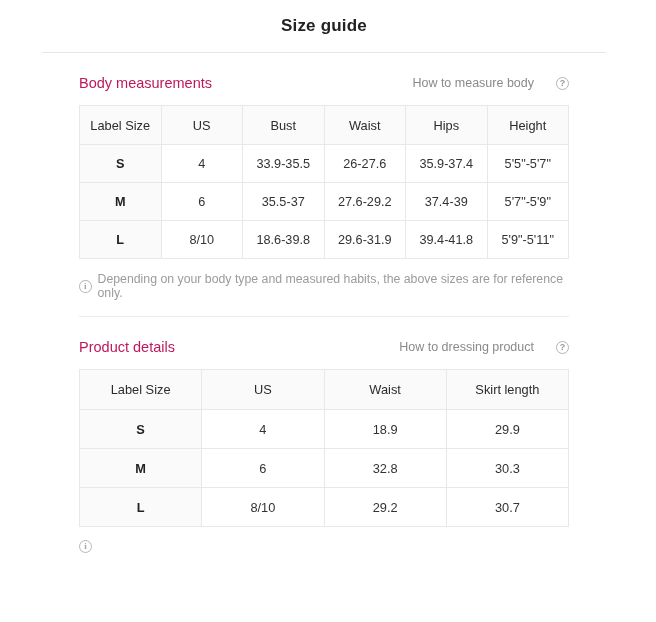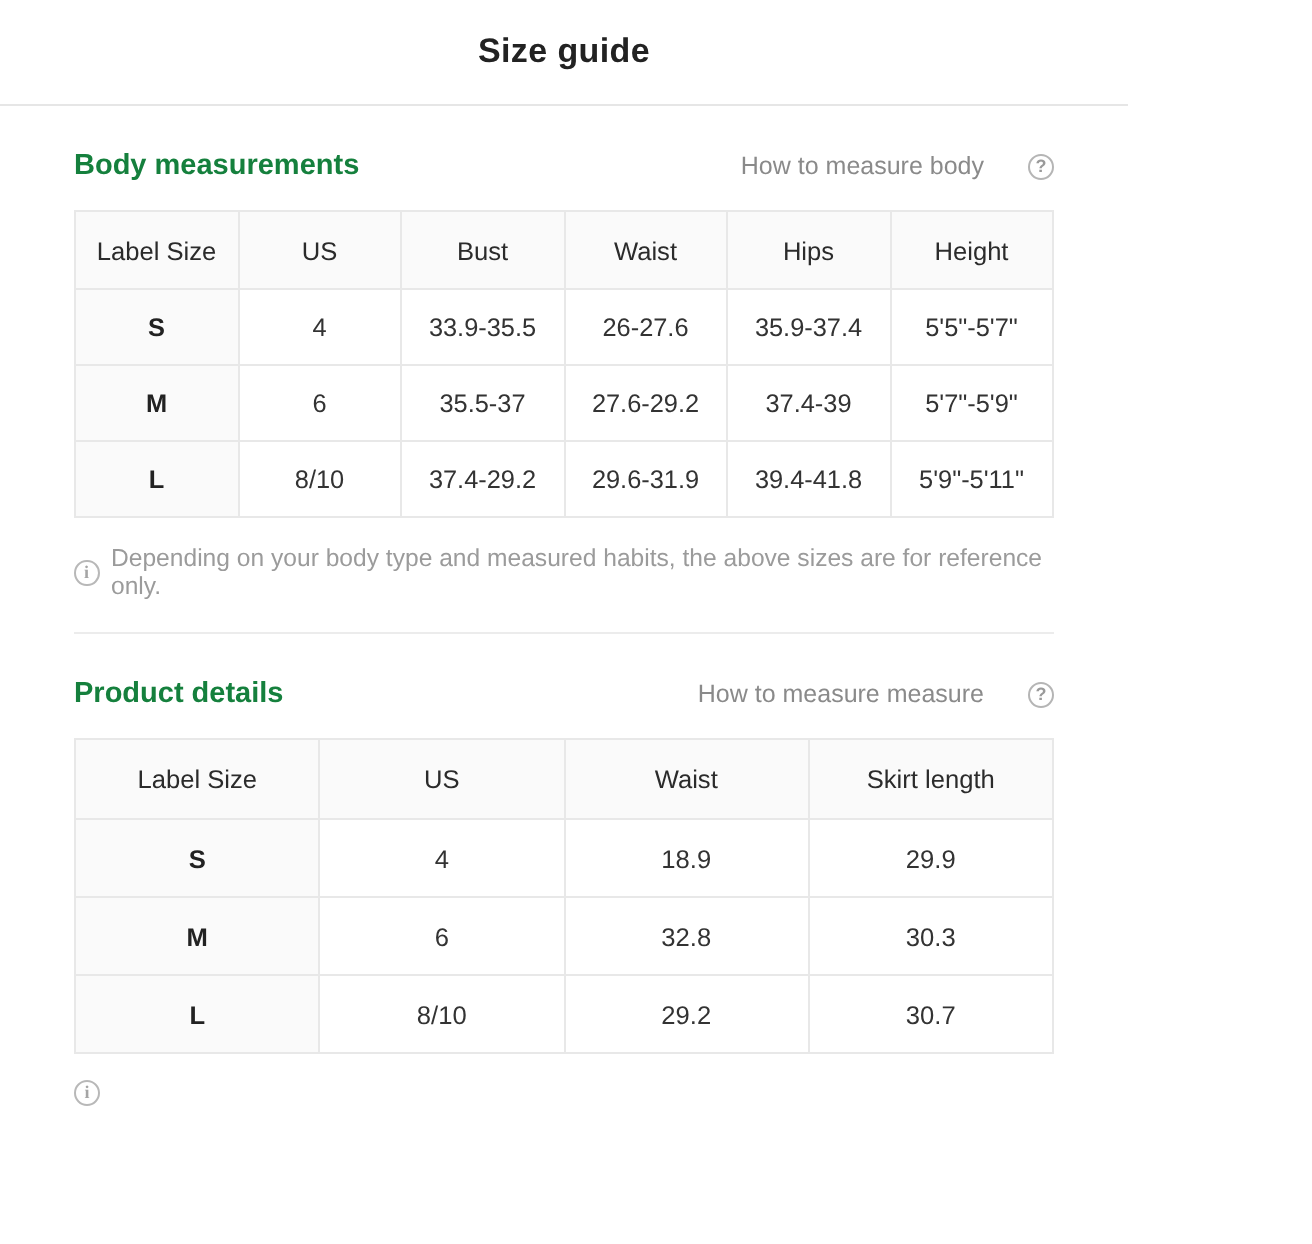--- a/index.html
+++ b/index.html
@@ -10,20 +10,21 @@
     height: 622px;
     background: #ffffff;
     font-family: "Liberation Sans", sans-serif;
     color: #222222;
   }
   .page {
     width: 564px;
     height: 622px;
     position: relative;
     overflow: hidden;
+    margin-left: 42px;
   }
   .title-bar {
     height: 52px;
     display: flex;
     align-items: center;
     justify-content: center;
   }
   .title {
     font-size: 17px;
     font-weight: bold;
@@ -40,22 +41,22 @@
   }
   .section-head {
     display: flex;
     align-items: center;
     justify-content: space-between;
     padding-top: 22px;
     padding-bottom: 14px;
   }
   .section-title {
     font-size: 14.5px;
-    font-weight: bold;
-    color: #15803d;
+    font-weight: normal;
+    color: #be185d;
   }
   .howto {
     display: flex;
     align-items: center;
     gap: 22px;
     font-size: 12.5px;
     color: #8a8a8a;
     cursor: pointer;
   }
   .q-icon {
@@ -189,41 +190,41 @@
           <td>M</td>
           <td>6</td>
           <td>35.5-37</td>
           <td>27.6-29.2</td>
           <td>37.4-39</td>
           <td>5'7"-5'9"</td>
         </tr>
         <tr>
           <td>L</td>
           <td>8/10</td>
-          <td>37.4-29.2</td>
+          <td>18.6-39.8</td>
           <td>29.6-31.9</td>
           <td>39.4-41.8</td>
           <td>5'9"-5'11"</td>
         </tr>
       </tbody>
     </table>
 
     <div class="note">
       <span class="i-icon">i</span>
       <span>Depending on your body type and measured habits, the above sizes are for reference only.</span>
     </div>
   </div>
 
   <div class="sep"></div>
 
   <div class="section">
     <div class="section-head">
       <div class="section-title">Product details</div>
       <div class="howto">
-        <span>How to measure measure</span>
+        <span>How to dressing product</span>
         <span class="q-icon">?</span>
       </div>
     </div>
 
     <table class="product-table">
       <thead>
         <tr>
           <th>Label Size</th>
           <th>US</th>
           <th>Waist</th>

